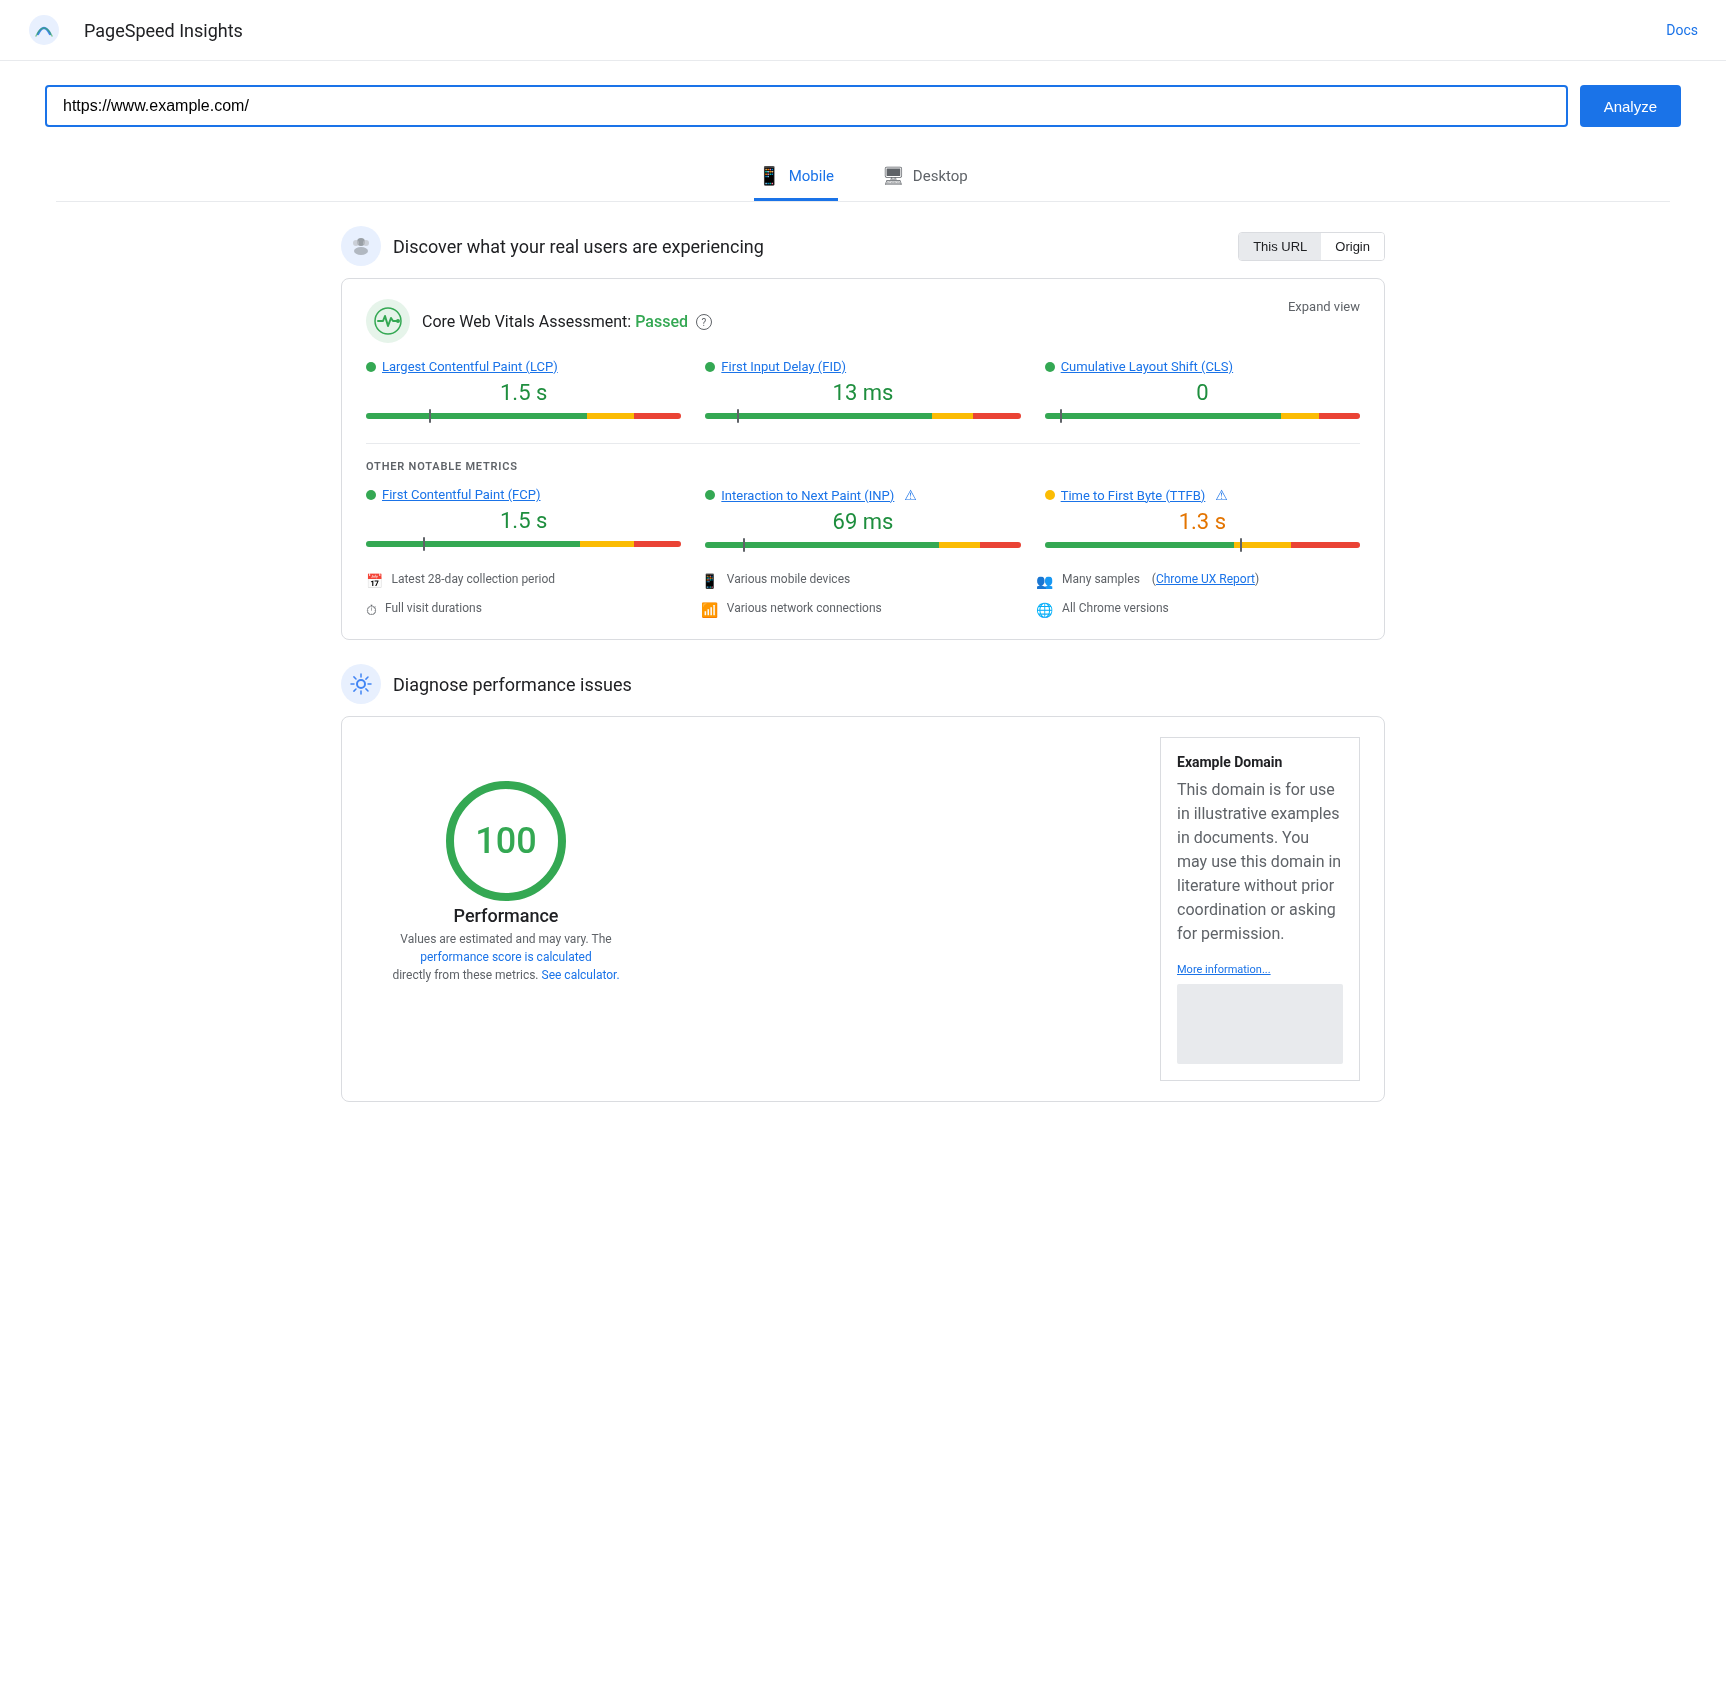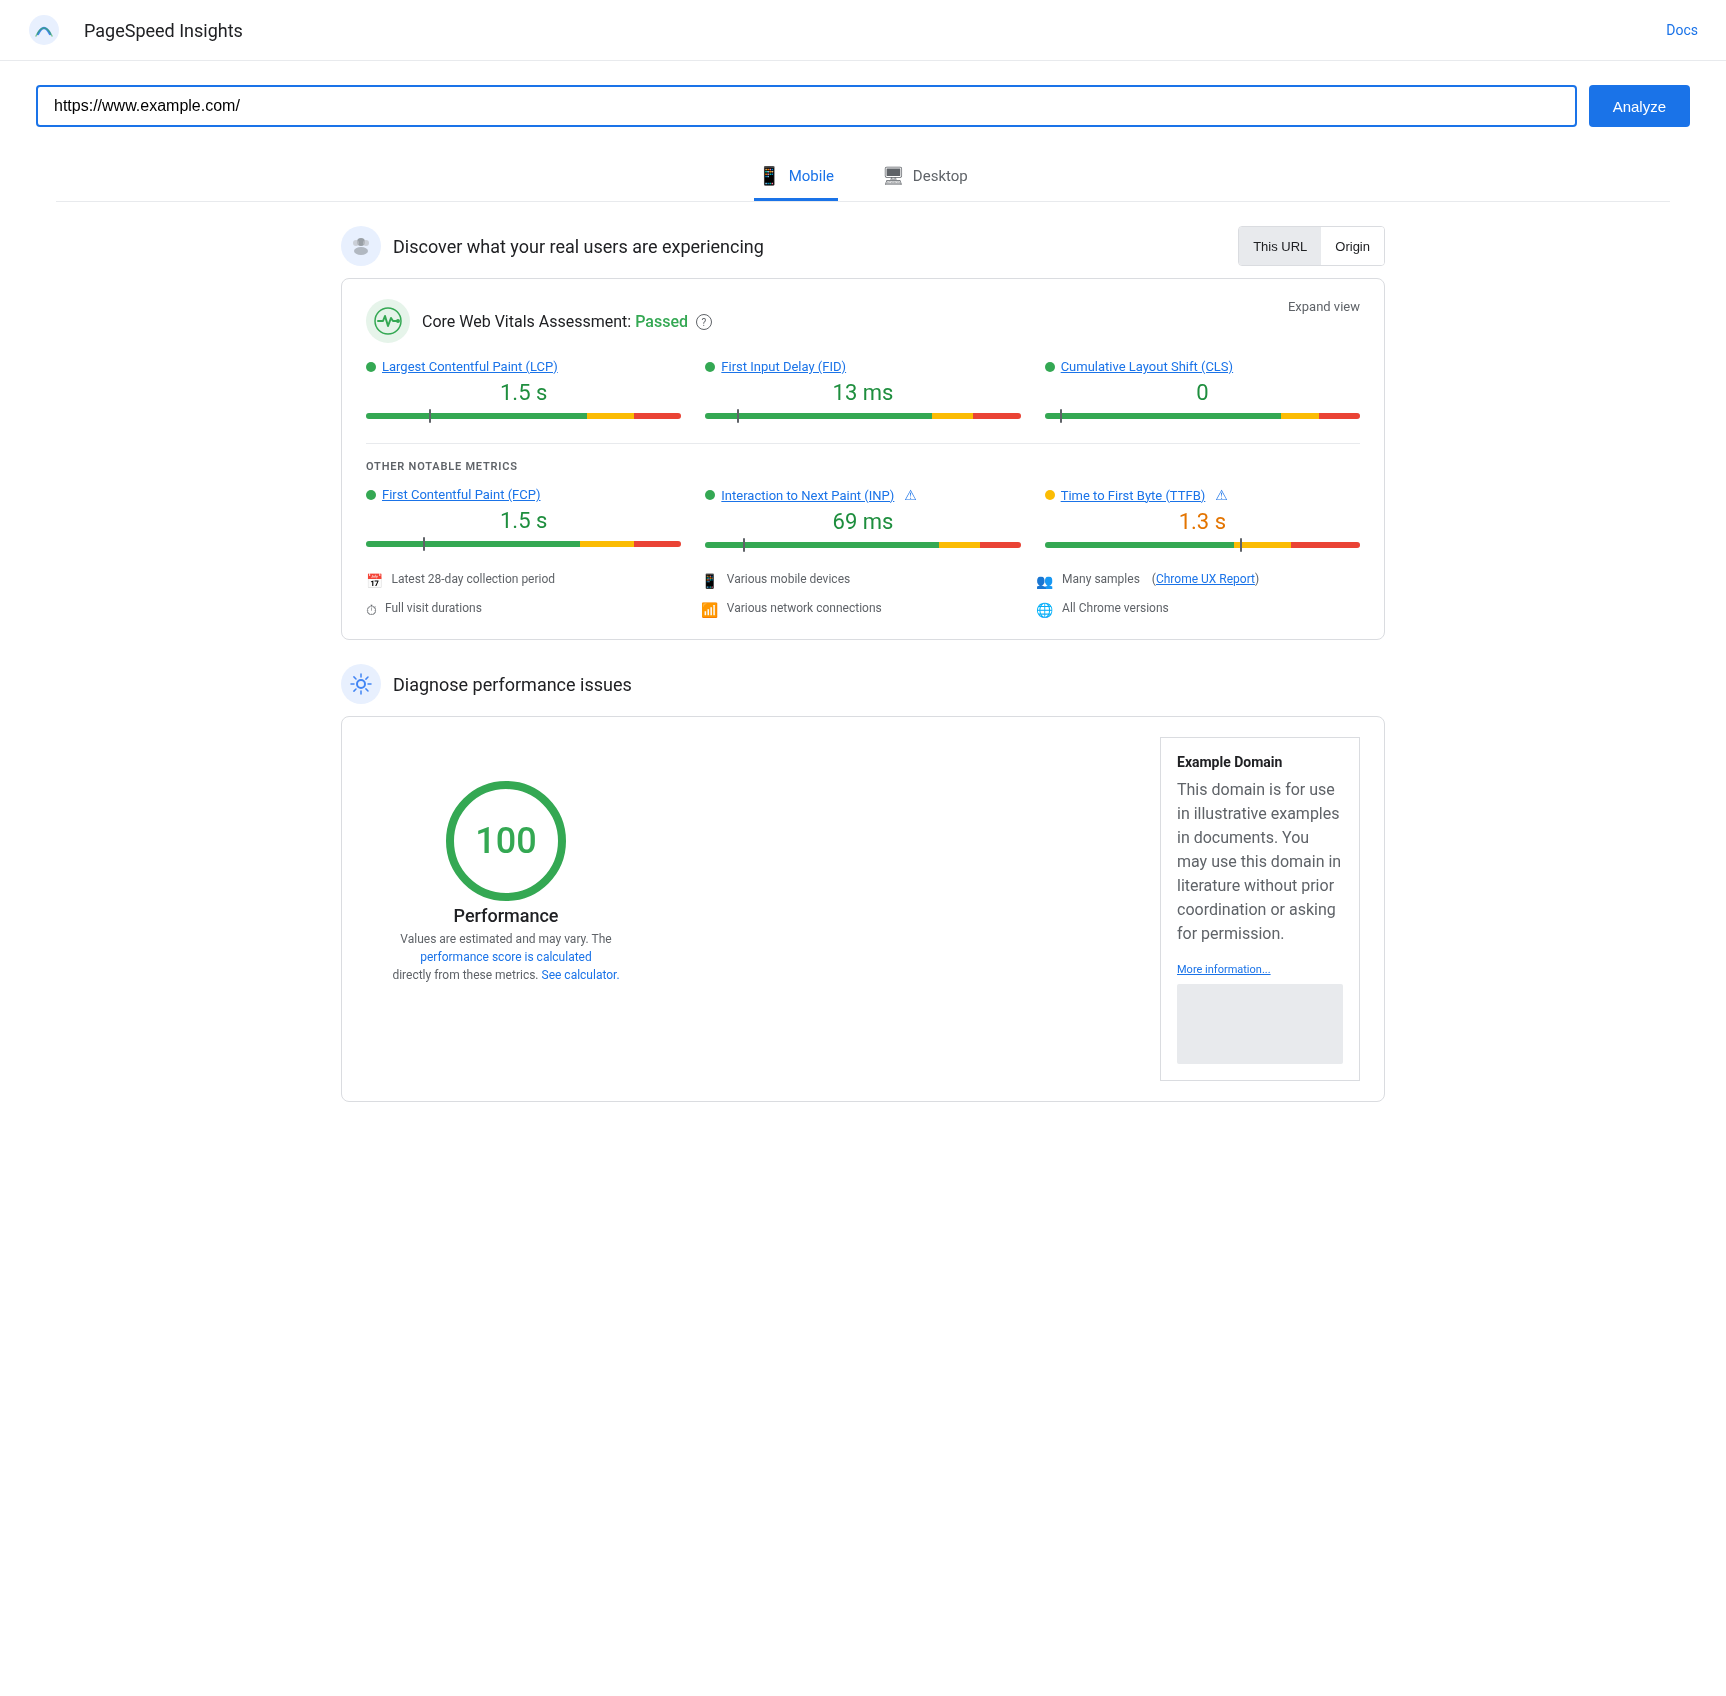--- a/index.html
+++ b/index.html
@@ -6,36 +6,36 @@
     body { font-family: 'Google Sans', Roboto, Arial, sans-serif; background: #fff; color: #202124; font-size: 14px; }
 
     
     .header { display: flex; align-items: center; justify-content: space-between; padding: 14px 28px; border-bottom: 1px solid #e8eaed; }
     .header-left { display: flex; align-items: center; gap: 24px; }
     .header-logo { width: 32px; height: 32px; }
     .header-title { font-size: 18px; font-weight: 400; color: #202124; }
     .header-docs { color: #1a73e8; font-size: 14px; text-decoration: none; }
 
     
-    .search-section { padding: 24px 36px 16px; }
+    .search-section { padding: 24px 45px 16px; }
     .search-bar { display: flex; gap: 12px; }
     .search-input { flex: 1; border: 2px solid #1a73e8; border-radius: 4px; padding: 10px 16px; font-size: 16px; outline: none; }
     .analyze-btn { background: #1a73e8; color: #fff; border: none; border-radius: 4px; padding: 10px 24px; font-size: 15px; font-weight: 500; cursor: pointer; white-space: nowrap; }
 
     
     .tabs { display: flex; justify-content: center; gap: 40px; padding: 12px 0 0; border-bottom: 1px solid #e8eaed; margin: 0 28px 24px; }
     .tab { display: flex; align-items: center; gap: 8px; padding: 10px 4px 12px; cursor: pointer; font-size: 15px; color: #5f6368; border-bottom: 3px solid transparent; }
     .tab.active { color: #1a73e8; border-bottom-color: #1a73e8; }
     .tab-icon { font-size: 18px; }
 
     
     .main { padding: 0 28px; max-width: 1100px; margin: 0 auto; }
 
     
-    .section-header { display: flex; justify-content: space-between; margin-bottom: 12px; }
+    .section-header { display: flex; align-items: center; justify-content: space-between; margin-bottom: 12px; }
     .section-header-left { display: flex; align-items: center; gap: 12px; }
     .section-icon { width: 40px; height: 40px; border-radius: 50%; background: #e8f0fe; display: flex; align-items: center; justify-content: center; font-size: 20px; }
     .section-title { font-size: 18px; font-weight: 400; color: #202124; }
 
     
     .toggle-group { display: flex; border: 1px solid #dadce0; border-radius: 4px; overflow: hidden; }
     .toggle-btn { padding: 6px 14px; font-size: 13px; cursor: pointer; background: #fff; border: none; color: #202124; }
     .toggle-btn.active { background: #e8eaed; font-weight: 500; }
 
     

